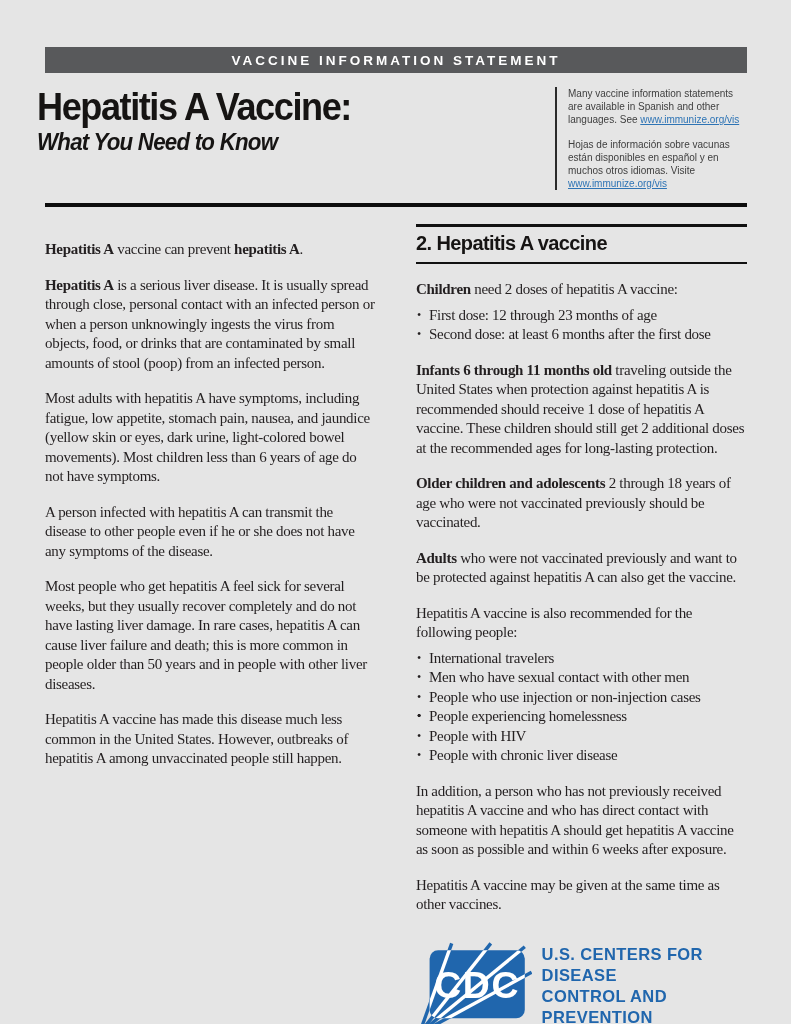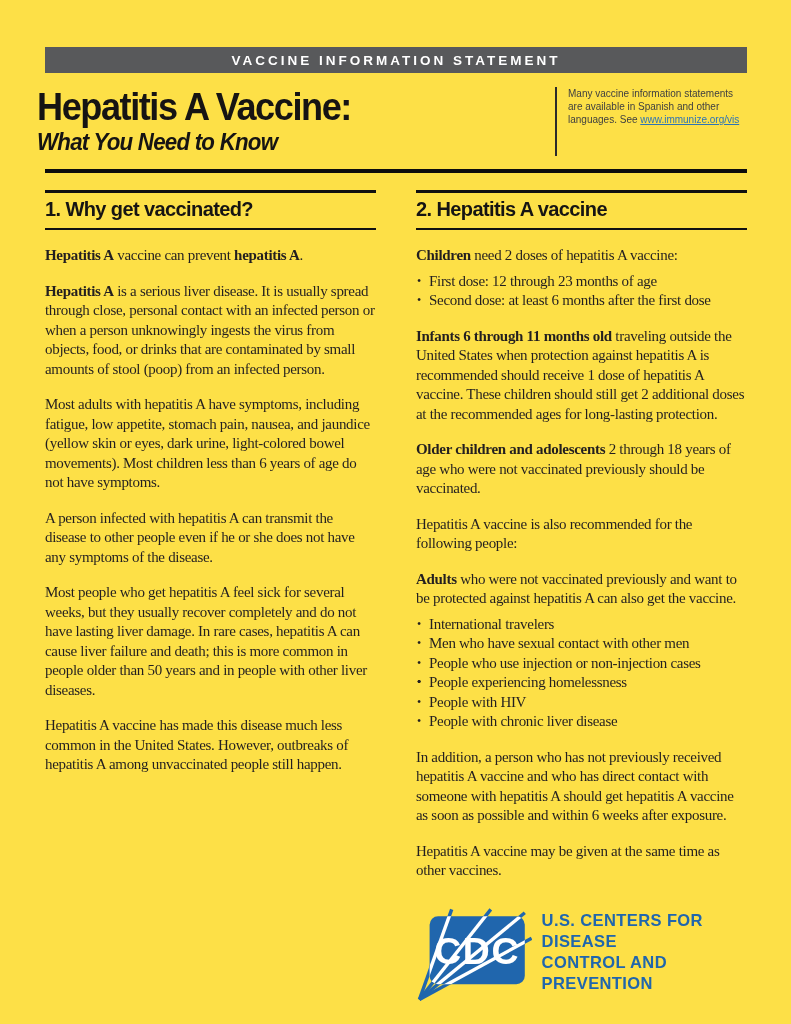--- a/index.html
+++ b/index.html
@@ -1,18 +1,18 @@
 <!DOCTYPE html>
 <html><head>
 <meta charset="utf-8">
 <style>
   * { box-sizing: border-box; }
   html, body { margin: 0; padding: 0; background: #fff; }
   .page {
-    width: 791px; height: 1024px; background: #fde047; position: relative;
+    width: 791px; height: 1024px; background: #e5e5e5; position: relative;
     overflow: hidden; font-family: "Liberation Serif", serif; color: #231f20;
   }
   
   .banner {
     margin: 47px 44px 0 45px; background: #58595b; color: #ffffff;
     text-align: center; font-family: "Liberation Sans", sans-serif;
     font-weight: bold; font-size: 13.5px; letter-spacing: 3px;
     padding: 6px 0 5px 0;
   }
   
@@ -67,49 +67,49 @@
 
   <div class="banner">VACCINE INFORMATION STATEMENT</div>
 
   <div class="header-row">
     <div class="title-block">
       <h1 class="doc-title">Hepatitis A Vaccine:</h1>
       <div class="doc-subtitle">What You Need to Know</div>
     </div>
     <div class="info-box" id="info-box">
         <p><span>Many vaccine information statements are available in Spanish and other languages. See </span><a class="link">www.immunize.org/vis</a></p>
+        <p><span>Hojas de información sobre vacunas están disponibles en español y en muchos otros idiomas. Visite </span><a class="link">www.immunize.org/vis</a></p>
       </div>
   </div>
 
   <div class="thick-rule"></div>
 
   <div class="columns">
     <div class="column">
-      <h2 class="section-heading">1. Why get vaccinated?</h2>
       <div class="blocks">
           <p class="body-p"><strong>Hepatitis A</strong><span> vaccine can prevent </span><strong>hepatitis A</strong><span>.</span></p>
           <p class="body-p"><strong>Hepatitis A</strong><span> is a serious liver disease. It is usually spread through close, personal contact with an infected person or when a person unknowingly ingests the virus from objects, food, or drinks that are contaminated by small amounts of stool (poop) from an infected person.</span></p>
           <p class="body-p"><span>Most adults with hepatitis A have symptoms, including fatigue, low appetite, stomach pain, nausea, and jaundice (yellow skin or eyes, dark urine, light-colored bowel movements). Most children less than 6 years of age do not have symptoms.</span></p>
           <p class="body-p"><span>A person infected with hepatitis A can transmit the disease to other people even if he or she does not have any symptoms of the disease.</span></p>
           <p class="body-p"><span>Most people who get hepatitis A feel sick for several weeks, but they usually recover completely and do not have lasting liver damage. In rare cases, hepatitis A can cause liver failure and death; this is more common in people older than 50 years and in people with other liver diseases.</span></p>
           <p class="body-p"><span>Hepatitis A vaccine has made this disease much less common in the United States. However, outbreaks of hepatitis A among unvaccinated people still happen.</span></p>
         </div>
     </div>
     <div class="column">
       <h2 class="section-heading">2. Hepatitis A vaccine</h2>
       <div class="blocks">
           <p class="body-p"><strong>Children</strong><span> need 2 doses of hepatitis A vaccine:</span></p>
           <ul class="bullet-list">
             <li><span class="bullet">•</span><span class="li-text">First dose: 12 through 23 months of age</span></li>
             <li><span class="bullet">•</span><span class="li-text">Second dose: at least 6 months after the first dose</span></li>
           </ul>
           <p class="body-p"><strong>Infants 6 through 11 months old</strong><span> traveling outside the United States when protection against hepatitis A is recommended should receive 1 dose of hepatitis A vaccine. These children should still get 2 additional doses at the recommended ages for long-lasting protection.</span></p>
           <p class="body-p"><strong>Older children and adolescents</strong><span> 2 through 18 years of age who were not vaccinated previously should be vaccinated.</span></p>
+          <p class="body-p"><strong>Adults</strong><span> who were not vaccinated previously and want to be protected against hepatitis A can also get the vaccine.</span></p>
           <p class="body-p"><span>Hepatitis A vaccine is also recommended for the following people:</span></p>
-          <p class="body-p"><strong>Adults</strong><span> who were not vaccinated previously and want to be protected against hepatitis A can also get the vaccine.</span></p>
           <ul class="bullet-list">
             <li><span class="bullet">•</span><span class="li-text">International travelers</span></li>
             <li><span class="bullet">•</span><span class="li-text">Men who have sexual contact with other men</span></li>
             <li><span class="bullet">•</span><span class="li-text">People who use injection or non-injection cases</span></li>
             <li><span class="bullet">•</span></li>
             <li><span class="bullet">•</span></li>
             <li><span class="bullet">•</span><span class="li-text">People experiencing homelessness</span></li>
             <li><span class="bullet">•</span><span class="li-text">People with HIV</span></li>
             <li><span class="bullet">•</span><span class="li-text">People with chronic liver disease</span></li>
           </ul>

